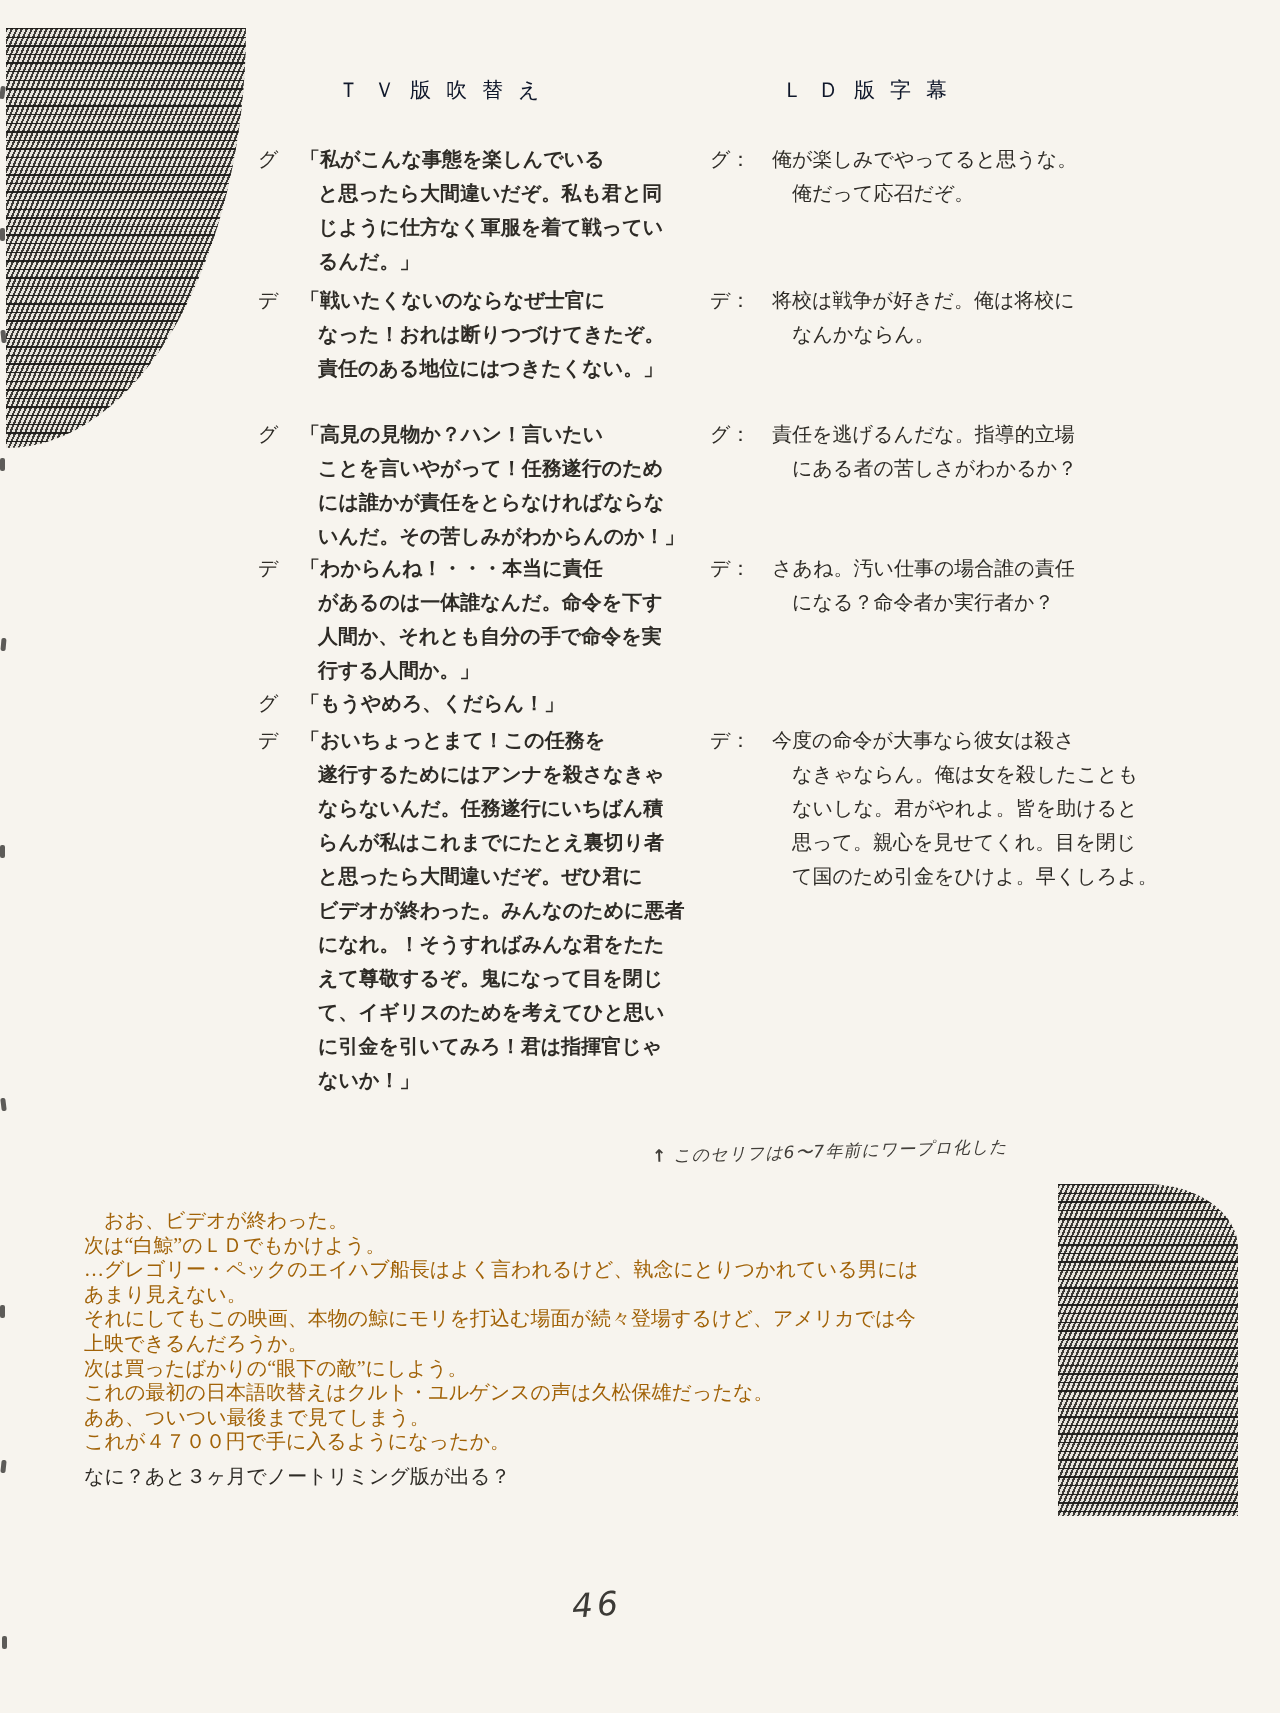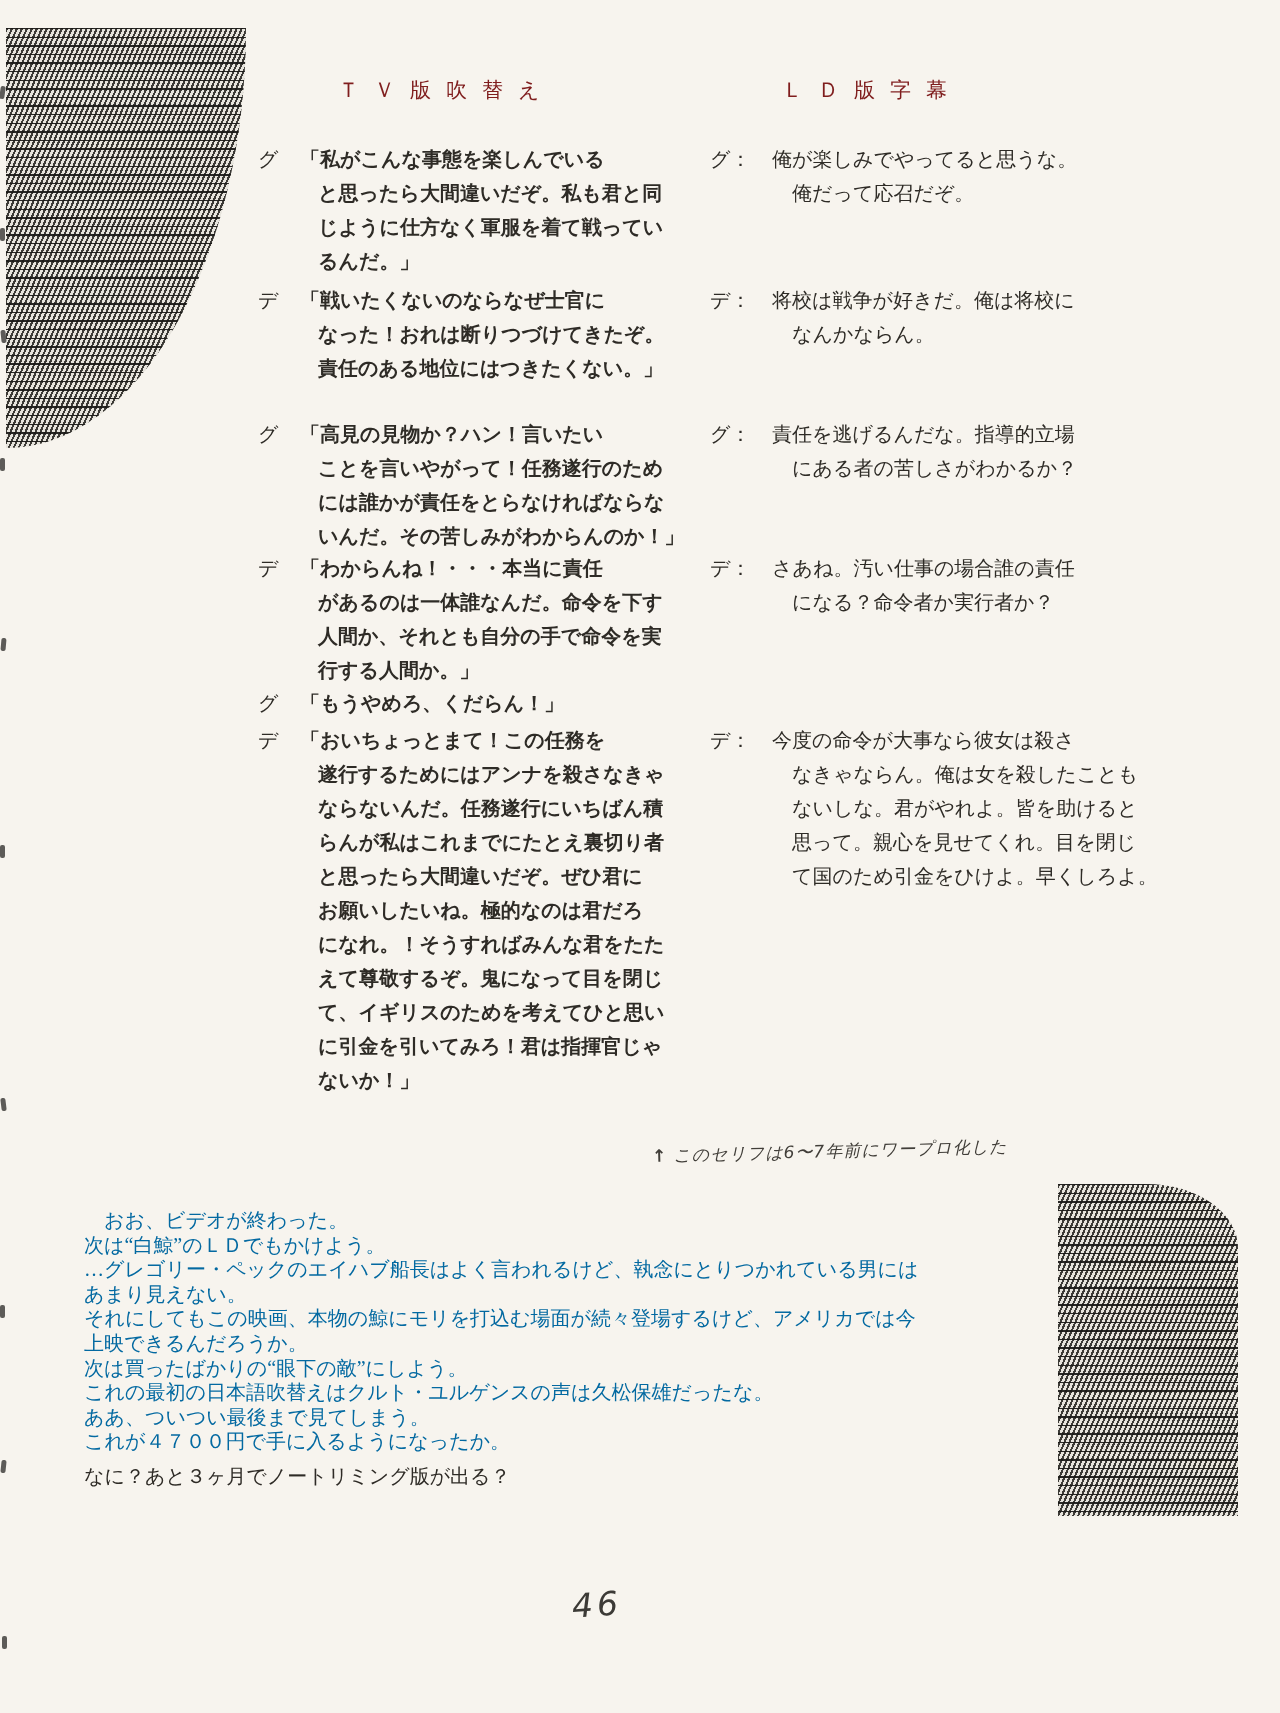--- a/index.html
+++ b/index.html
@@ -26,21 +26,21 @@
     clip-path:ellipse(100% 100% at 0% 0%);
   }
   .hatch.bottomright{
     left:1058px;top:1184px;width:180px;height:332px;
     border-top-right-radius:92px 64px;
   }
   .col-header{
     position:absolute;
     font-size:21px;
     letter-spacing:15px;
-    color:#7f1d1d;
+    color:#0f172a;
     white-space:nowrap;
   }
   .col-header.left{left:338px;top:76px;}
   .col-header.right{left:782px;top:76px;}
 
   .speech{
     position:absolute;
     display:flex;
     font-size:20px;
     line-height:34px;
@@ -68,21 +68,21 @@
     transform:rotate(-1.6deg);
     white-space:nowrap;
   }
   .handnote .arrow{font-weight:bold;margin-right:6px;}
 
   .footer-block{
     position:absolute;
     left:84px;top:1208px;
     font-size:20px;
     line-height:24.6px;
-    color:#0369a1;
+    color:#a16207;
     white-space:nowrap;
   }
   .fline{min-height:24.6px;}
   .footer-question{
     position:absolute;
     left:84px;top:1463px;
     font-size:20px;
     color:#2e2b26;
     white-space:nowrap;
   }
@@ -188,21 +188,21 @@
       </div>
     </div>
     <div class="speech leftcol" style="top: 723px;">
       <span class="spk">デ</span>
       <div class="lines">
         <div class="dline">「おいちょっとまて！この任務を</div>
         <div class="dline">遂行するためにはアンナを殺さなきゃ</div>
         <div class="dline">ならないんだ。任務遂行にいちばん積</div>
         <div class="dline">らんが私はこれまでにたとえ裏切り者</div>
         <div class="dline">と思ったら大間違いだぞ。ぜひ君に</div>
-        <div class="dline">お願いしたいね。極的なのは君だろ</div>
+        <div class="dline">ビデオが終わった。みんなのために悪者</div>
         <div class="dline">になれ。！そうすればみんな君をたた</div>
         <div class="dline">えて尊敬するぞ。鬼になって目を閉じ</div>
         <div class="dline">て、イギリスのためを考えてひと思い</div>
         <div class="dline">に引金を引いてみろ！君は指揮官じゃ</div>
         <div class="dline">ないか！」</div>
       </div>
     </div>
     <div class="speech rightcol" style="top: 142px;">
       <span class="spk">グ：</span>
       <div class="lines">

